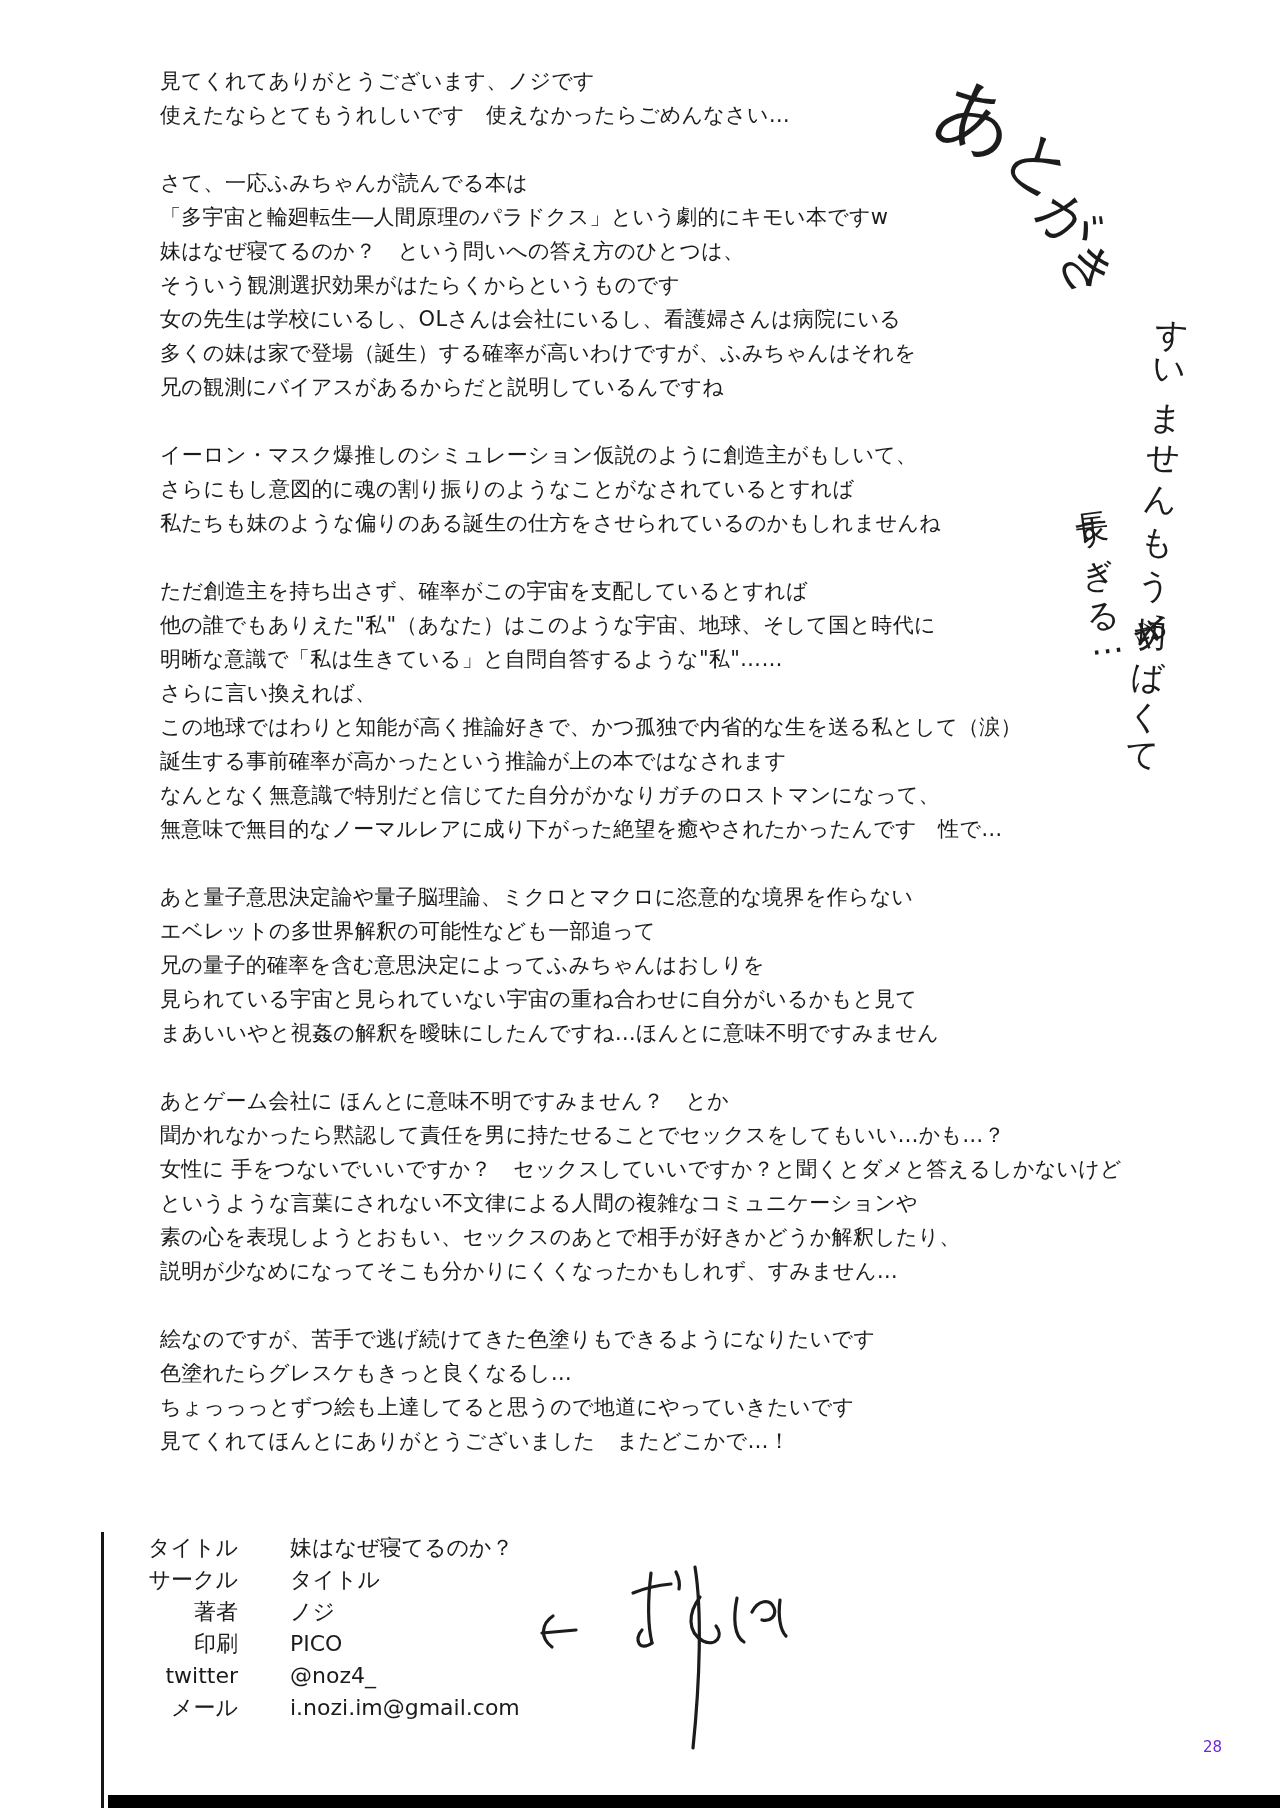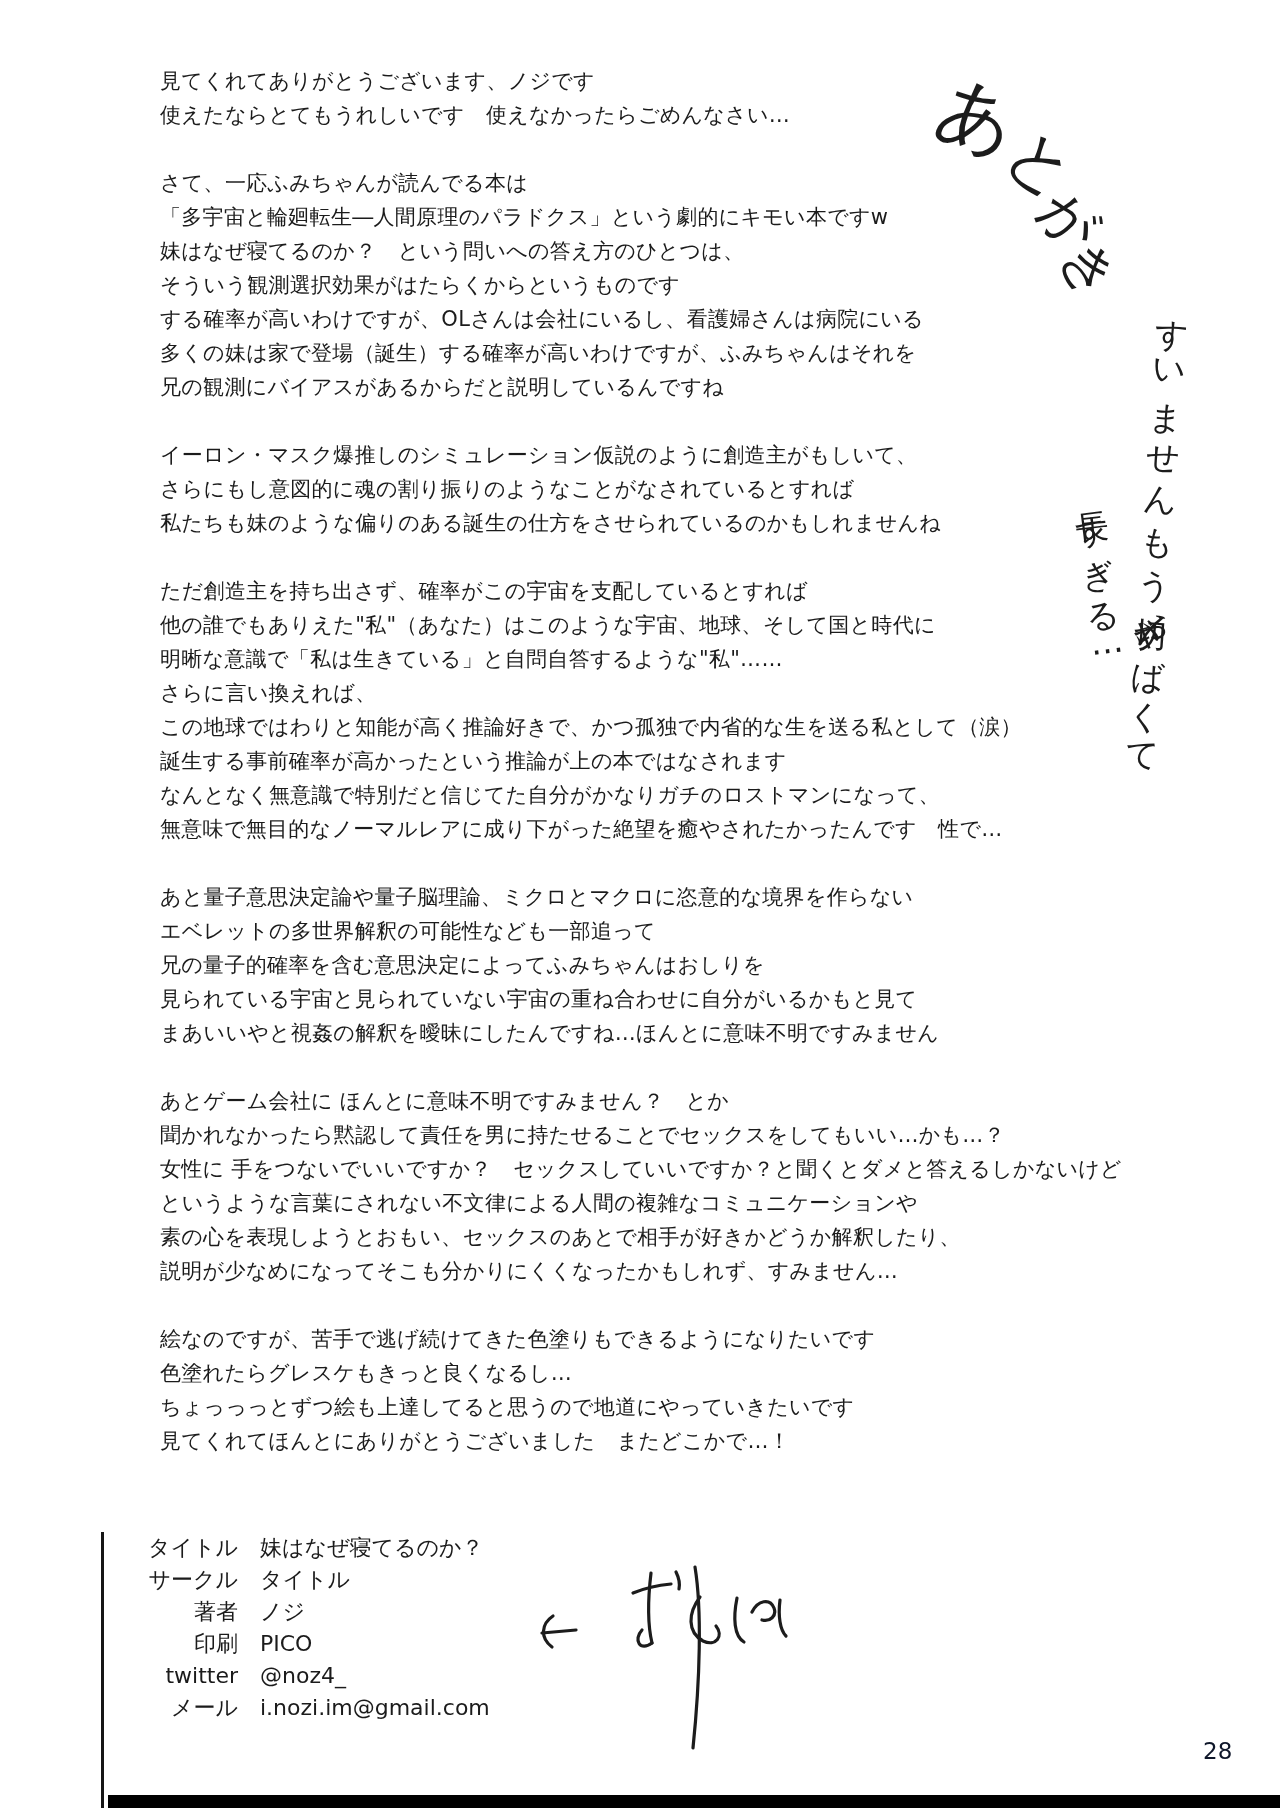--- a/index.html
+++ b/index.html
@@ -31,26 +31,26 @@
     writing-mode:vertical-rl;text-orientation:upright;
     font-size:33px;letter-spacing:4px;line-height:1;
   }
   .note1{left:1142px;top:296px;transform:rotate(4deg);}
   .note2{left:1082px;top:486px;transform:rotate(-7deg);letter-spacing:6px;}
   
   .colophon{
     position:absolute;left:100px;top:1532px;
     font-size:22px;line-height:32px;
   }
-  .crow{display:flex;}
+  .crow{display:flex;gap:30px;}
   .clabel{width:138px;text-align:right;margin-right:22px;white-space:pre;}
   .cvalue{white-space:pre;}
   .page-number{
     position:absolute;left:1203px;top:1738px;
-    font-size:23px;color:#0f172a;
+    font-size:15px;color:#6d28d9;
   }
   .sig-svg{position:absolute;left:0;top:0;pointer-events:none;}
   .edge-left{
     position:absolute;left:101px;top:1532px;width:3px;height:276px;background:#161616;
   }
   .edge-bottom{
     position:absolute;left:108px;top:1795px;width:1172px;height:13px;background:#000;
   }
 </style>
 </head>
@@ -61,21 +61,21 @@
   <div class="body-text">
       <div class="para">
         <div class="line">見てくれてありがとうございます、ノジです</div>
         <div class="line">使えたならとてもうれしいです　使えなかったらごめんなさい…</div>
       </div>
       <div class="para">
         <div class="line">さて、一応ふみちゃんが読んでる本は</div>
         <div class="line">「多宇宙と輪廻転生―人間原理のパラドクス」という劇的にキモい本ですw</div>
         <div class="line">妹はなぜ寝てるのか？　という問いへの答え方のひとつは、</div>
         <div class="line">そういう観測選択効果がはたらくからというものです</div>
-        <div class="line">する確率が高いわけですが、OLさんは会社にいるし、看護婦さんは病院にいる</div>
+        <div class="line">女の先生は学校にいるし、OLさんは会社にいるし、看護婦さんは病院にいる</div>
         <div class="line">多くの妹は家で登場（誕生）する確率が高いわけですが、ふみちゃんはそれを</div>
         <div class="line">兄の観測にバイアスがあるからだと説明しているんですね</div>
       </div>
       <div class="para">
         <div class="line">イーロン・マスク爆推しのシミュレーション仮説のように創造主がもしいて、</div>
         <div class="line">さらにもし意図的に魂の割り振りのようなことがなされているとすれば</div>
         <div class="line">私たちも妹のような偏りのある誕生の仕方をさせられているのかもしれませんね</div>
       </div>
       <div class="para">
         <div class="line">ただ創造主を持ち出さず、確率がこの宇宙を支配しているとすれば</div>

